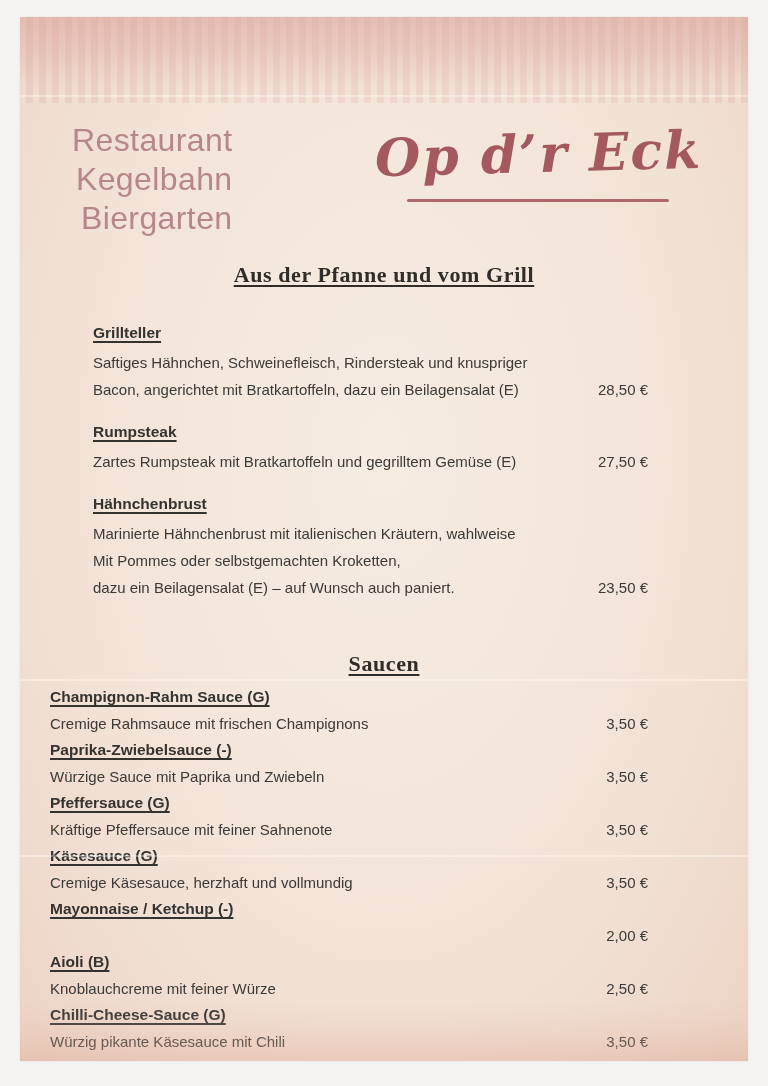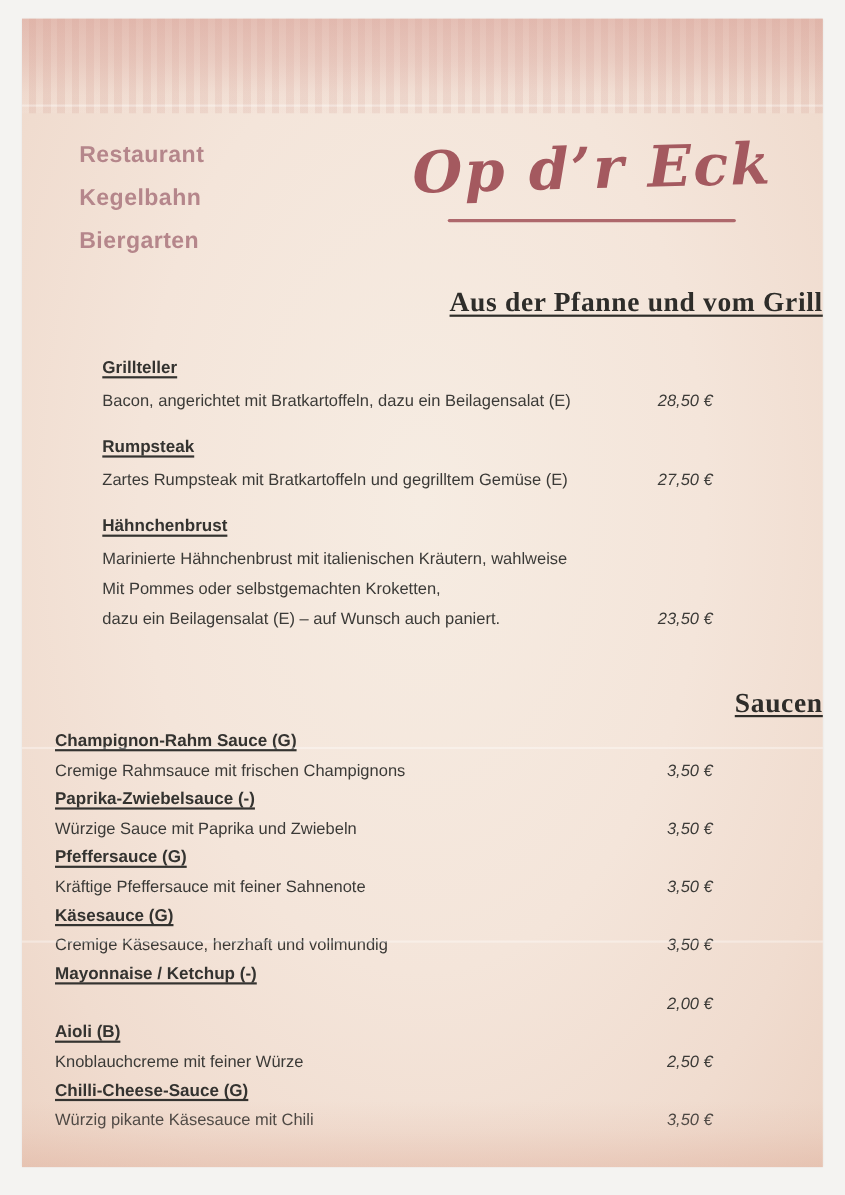--- a/index.html
+++ b/index.html
@@ -38,25 +38,26 @@
   .crease.c3{top:838px;}
 
   .header{
     position:relative;
     display:flex;
     justify-content:space-between;
     align-items:flex-start;
     padding:104px 46px 0 52px;
   }
   .brand div{
-    font-size:21px;
+    font-size:32px;
     line-height:39px;
-    font-weight:700;
+    font-weight:400;
     letter-spacing:0.4px;
     color:#b5868b;
+    text-align:right;
   }
   .logo-block{ text-align:center; margin-top:-6px; }
   .logo-text{
     font-family:"DejaVu Serif", serif;
     font-style:italic;
     font-weight:bold;
     font-size:52px;
     line-height:78px;
     letter-spacing:2px;
     color:#a4595f;
@@ -66,24 +67,24 @@
   .logo-rule{
     height:3px;
     width:262px;
     margin:6px auto 0;
     background:#ae686c;
     border-radius:2px;
   }
 
   .section-title{
     margin:24px 0 0;
-    text-align:right;
+    text-align:center;
     font-family:"Liberation Serif", serif;
     font-weight:bold;
-    font-size:25px;
+    font-size:22px;
     letter-spacing:0.6px;
     color:#2e2d2a;
     text-decoration:underline;
     text-decoration-thickness:2px;
     text-underline-offset:3px;
   }
   .section-title.saucen{ margin-top:50px; }
 
   .menu-body{
     padding:0 100px 0 73px;
@@ -102,21 +103,20 @@
     text-underline-offset:3px;
   }
   .line{
     display:flex;
     line-height:27px;
   }
   .price{
     margin-left:auto;
     white-space:nowrap;
     color:#3b3a37;
-    font-style:italic;
   }
 
   .saucen-list{ margin-top:7px;padding-left:30px; }
   .sauce-name{
     margin:0;
     line-height:26.5px;
     font-size:15.5px;
     font-weight:bold;
     color:#343330;
     text-decoration:underline;
@@ -150,20 +150,23 @@
     </div>
   </div>
 
   <h1 class="section-title">Aus der Pfanne und vom Grill</h1>
 
   <div class="menu-body grill">
 
     <div class="item">
       <h3 class="item-name">Grillteller</h3>
       <div class="line">
+        <span>Saftiges Hähnchen, Schweinefleisch, Rindersteak und knuspriger</span>
+      </div>
+      <div class="line">
         <span>Bacon, angerichtet mit Bratkartoffeln, dazu ein Beilagensalat (E)</span>
         <span class="price">28,50 €</span>
       </div>
     </div>
 
     <div class="item">
       <h3 class="item-name">Rumpsteak</h3>
       <div class="line">
         <span>Zartes Rumpsteak mit Bratkartoffeln und gegrilltem Gemüse (E)</span>
         <span class="price">27,50 €</span>

